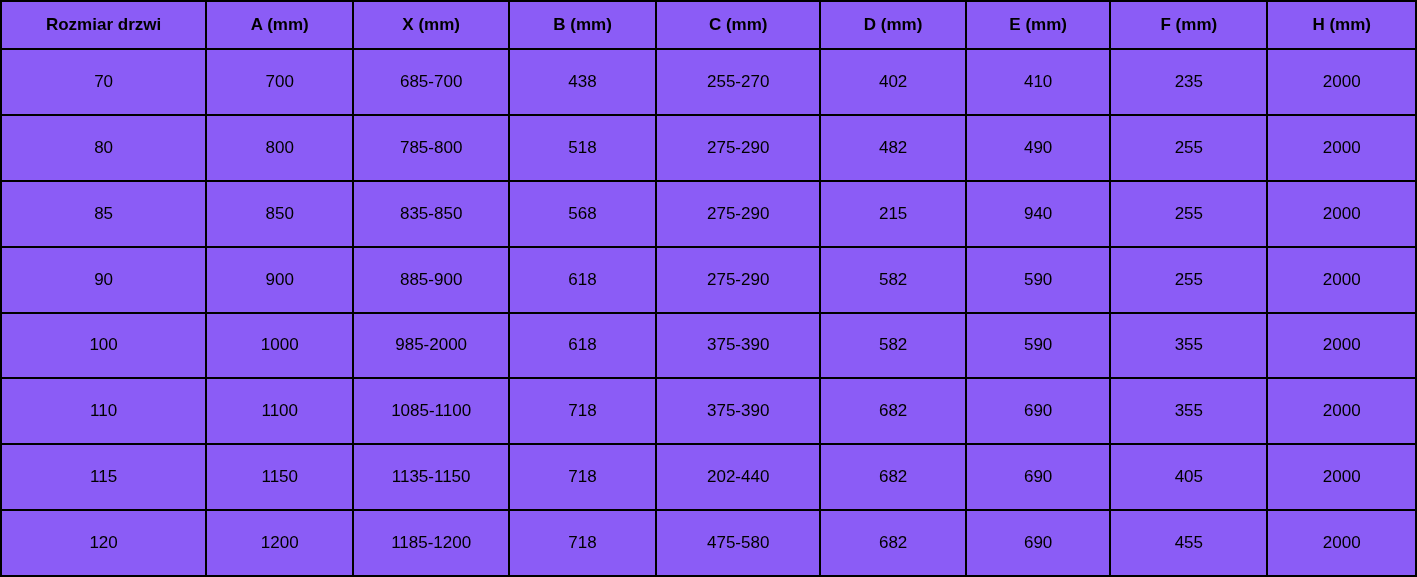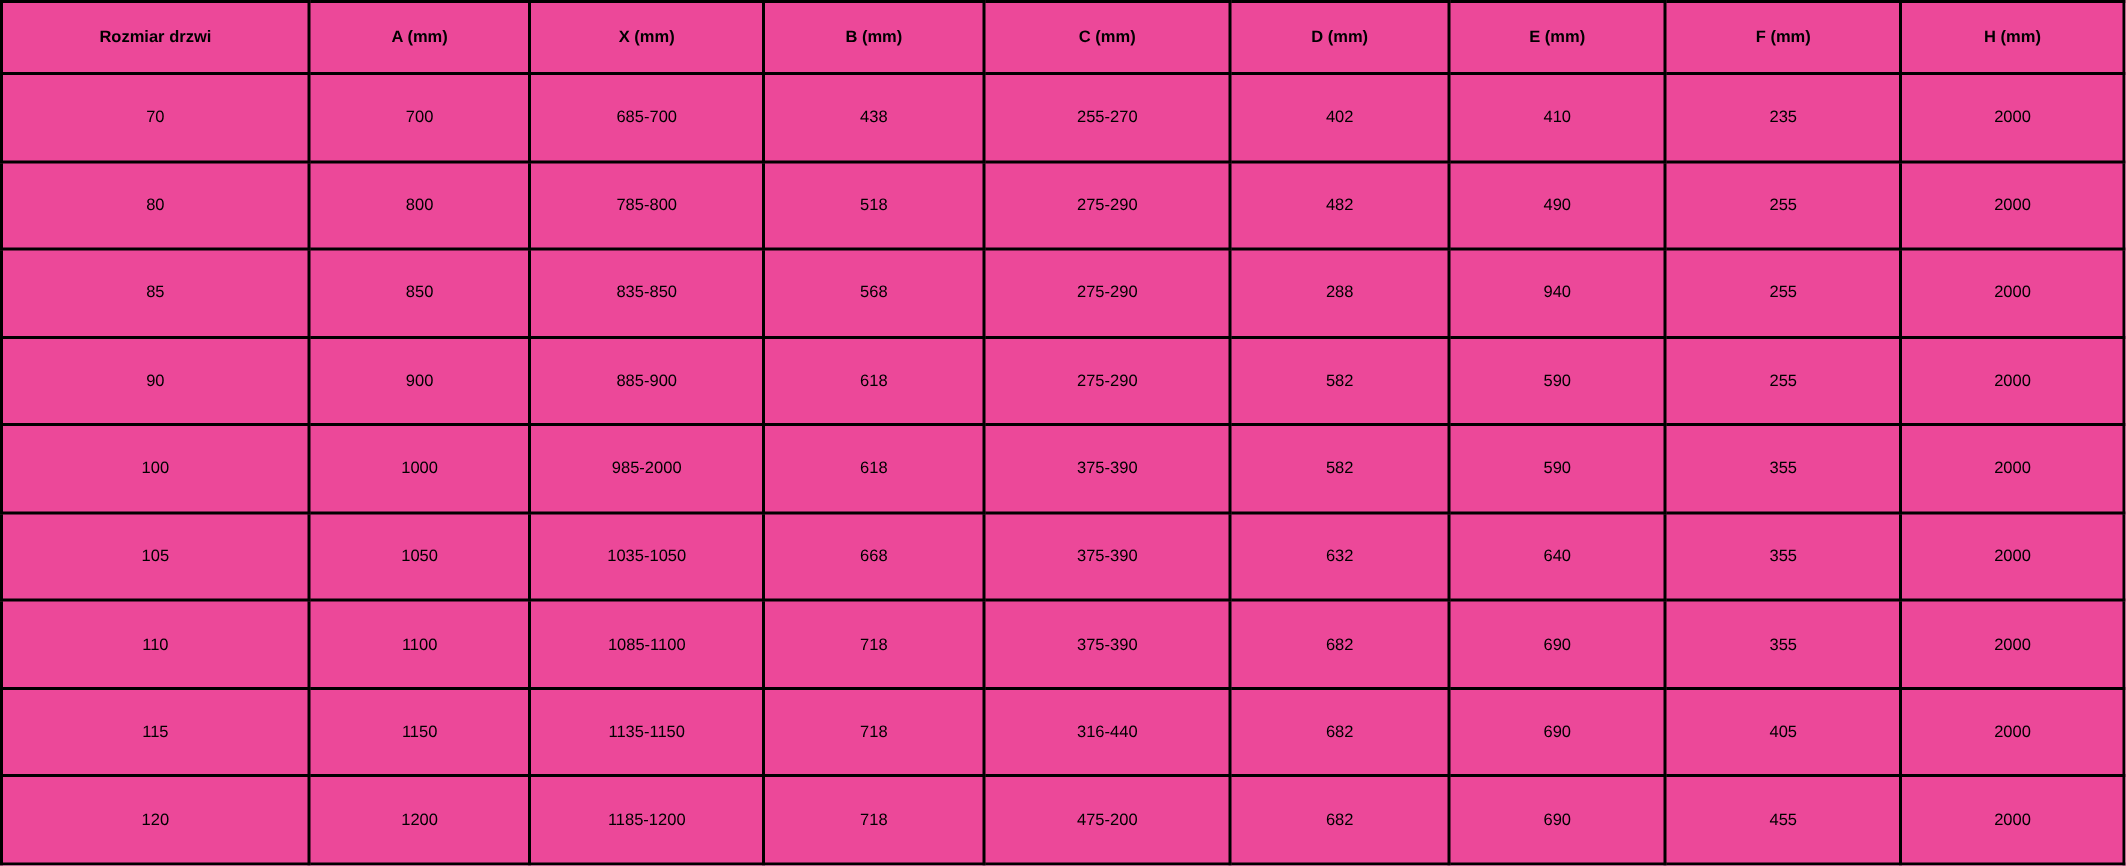--- a/index.html
+++ b/index.html
@@ -11,23 +11,23 @@
     width: 1417px;
     height: 577px;
     box-sizing: border-box;
   }
   table.spec-table {
     width: 100%;
     height: 100%;
     border-collapse: collapse;
     table-layout: fixed;
     font-family: "Liberation Sans", "DejaVu Sans", sans-serif;
-    font-size: 11px;
+    font-size: 17px;
     color: #000000;
-    background: #ec4899;
+    background: #8b5cf6;
   }
   table.spec-table th,
   table.spec-table td {
     border: 2px solid #000000;
     text-align: center;
     vertical-align: middle;
     padding: 0 4px;
     height: 46px;
     overflow: hidden;
     white-space: nowrap;
@@ -97,21 +97,21 @@
           <td>490</td>
           <td>255</td>
           <td>2000</td>
         </tr>
         <tr>
           <td>85</td>
           <td>850</td>
           <td>835-850</td>
           <td>568</td>
           <td>275-290</td>
-          <td>288</td>
+          <td>215</td>
           <td>940</td>
           <td>255</td>
           <td>2000</td>
         </tr>
         <tr>
           <td>90</td>
           <td>900</td>
           <td>885-900</td>
           <td>618</td>
           <td>275-290</td>
@@ -125,58 +125,47 @@
           <td>1000</td>
           <td>985-2000</td>
           <td>618</td>
           <td>375-390</td>
           <td>582</td>
           <td>590</td>
           <td>355</td>
           <td>2000</td>
         </tr>
         <tr>
-          <td>105</td>
-          <td>1050</td>
-          <td>1035-1050</td>
-          <td>668</td>
-          <td>375-390</td>
-          <td>632</td>
-          <td>640</td>
-          <td>355</td>
-          <td>2000</td>
-        </tr>
-        <tr>
           <td>110</td>
           <td>1100</td>
           <td>1085-1100</td>
           <td>718</td>
           <td>375-390</td>
           <td>682</td>
           <td>690</td>
           <td>355</td>
           <td>2000</td>
         </tr>
         <tr>
           <td>115</td>
           <td>1150</td>
           <td>1135-1150</td>
           <td>718</td>
-          <td>316-440</td>
+          <td>202-440</td>
           <td>682</td>
           <td>690</td>
           <td>405</td>
           <td>2000</td>
         </tr>
         <tr>
           <td>120</td>
           <td>1200</td>
           <td>1185-1200</td>
           <td>718</td>
-          <td>475-200</td>
+          <td>475-580</td>
           <td>682</td>
           <td>690</td>
           <td>455</td>
           <td>2000</td>
         </tr>
       </tbody>
   </table>
 </div>
 
 </body></html>

